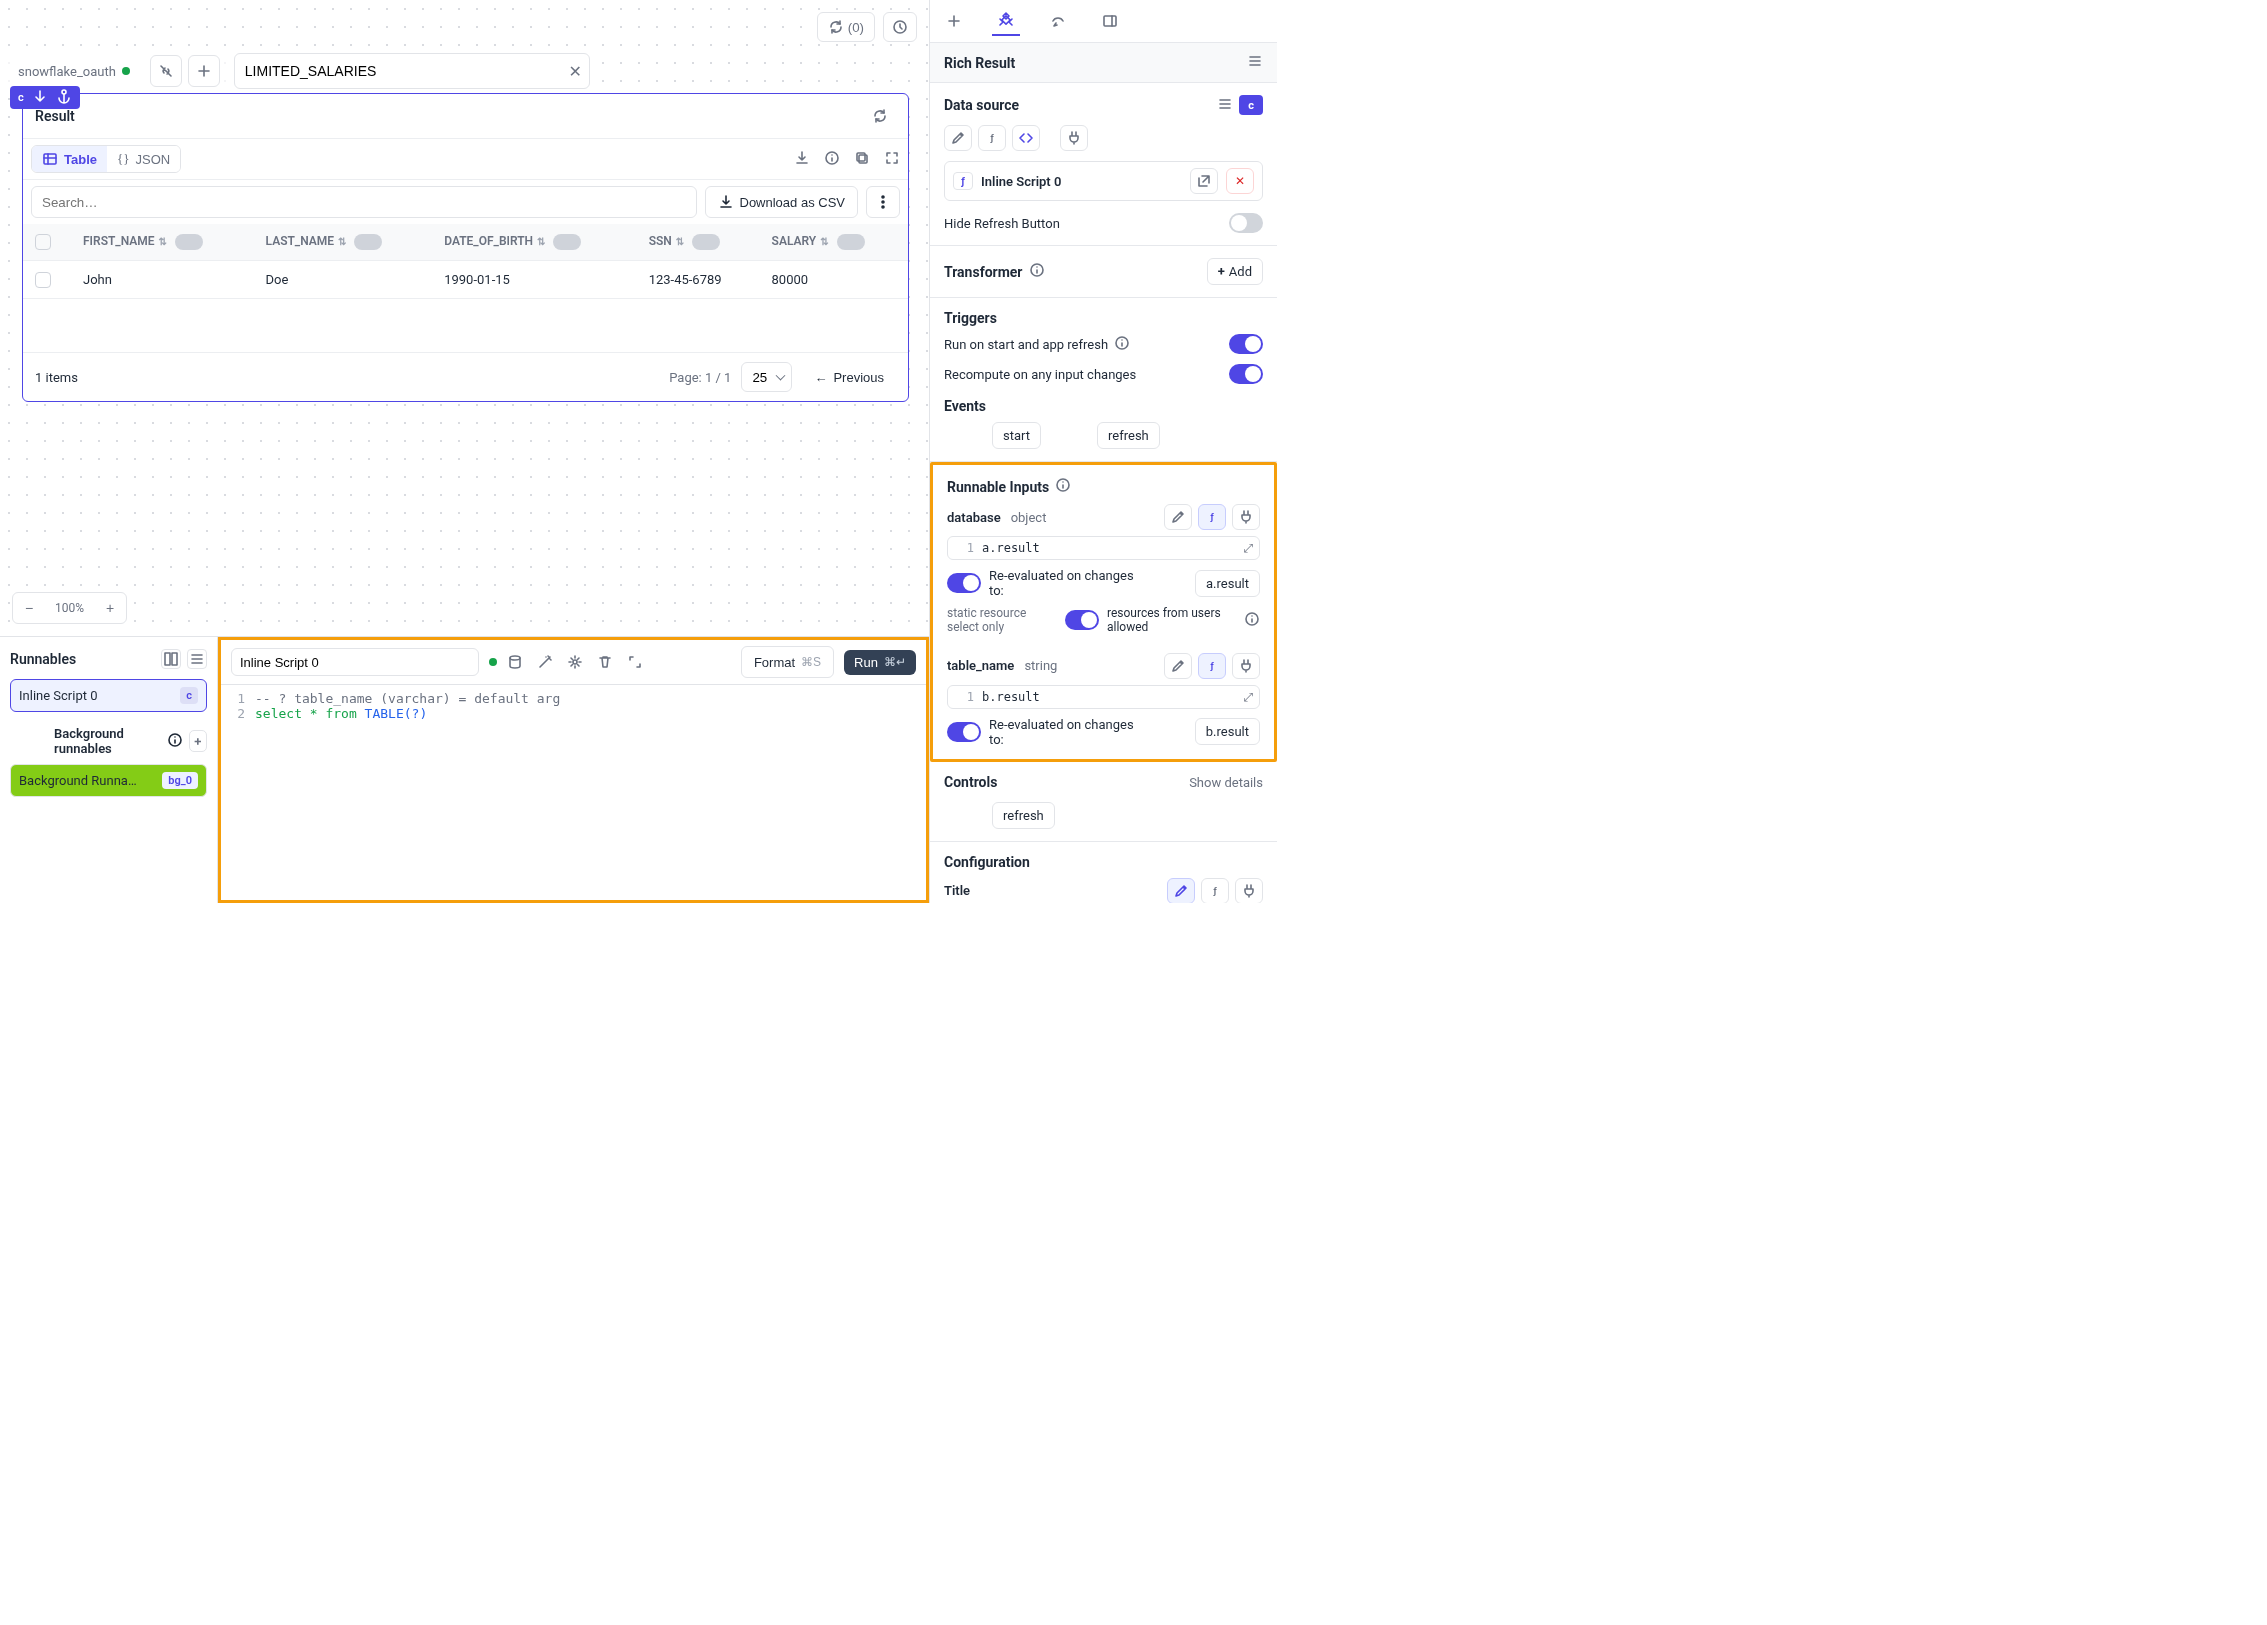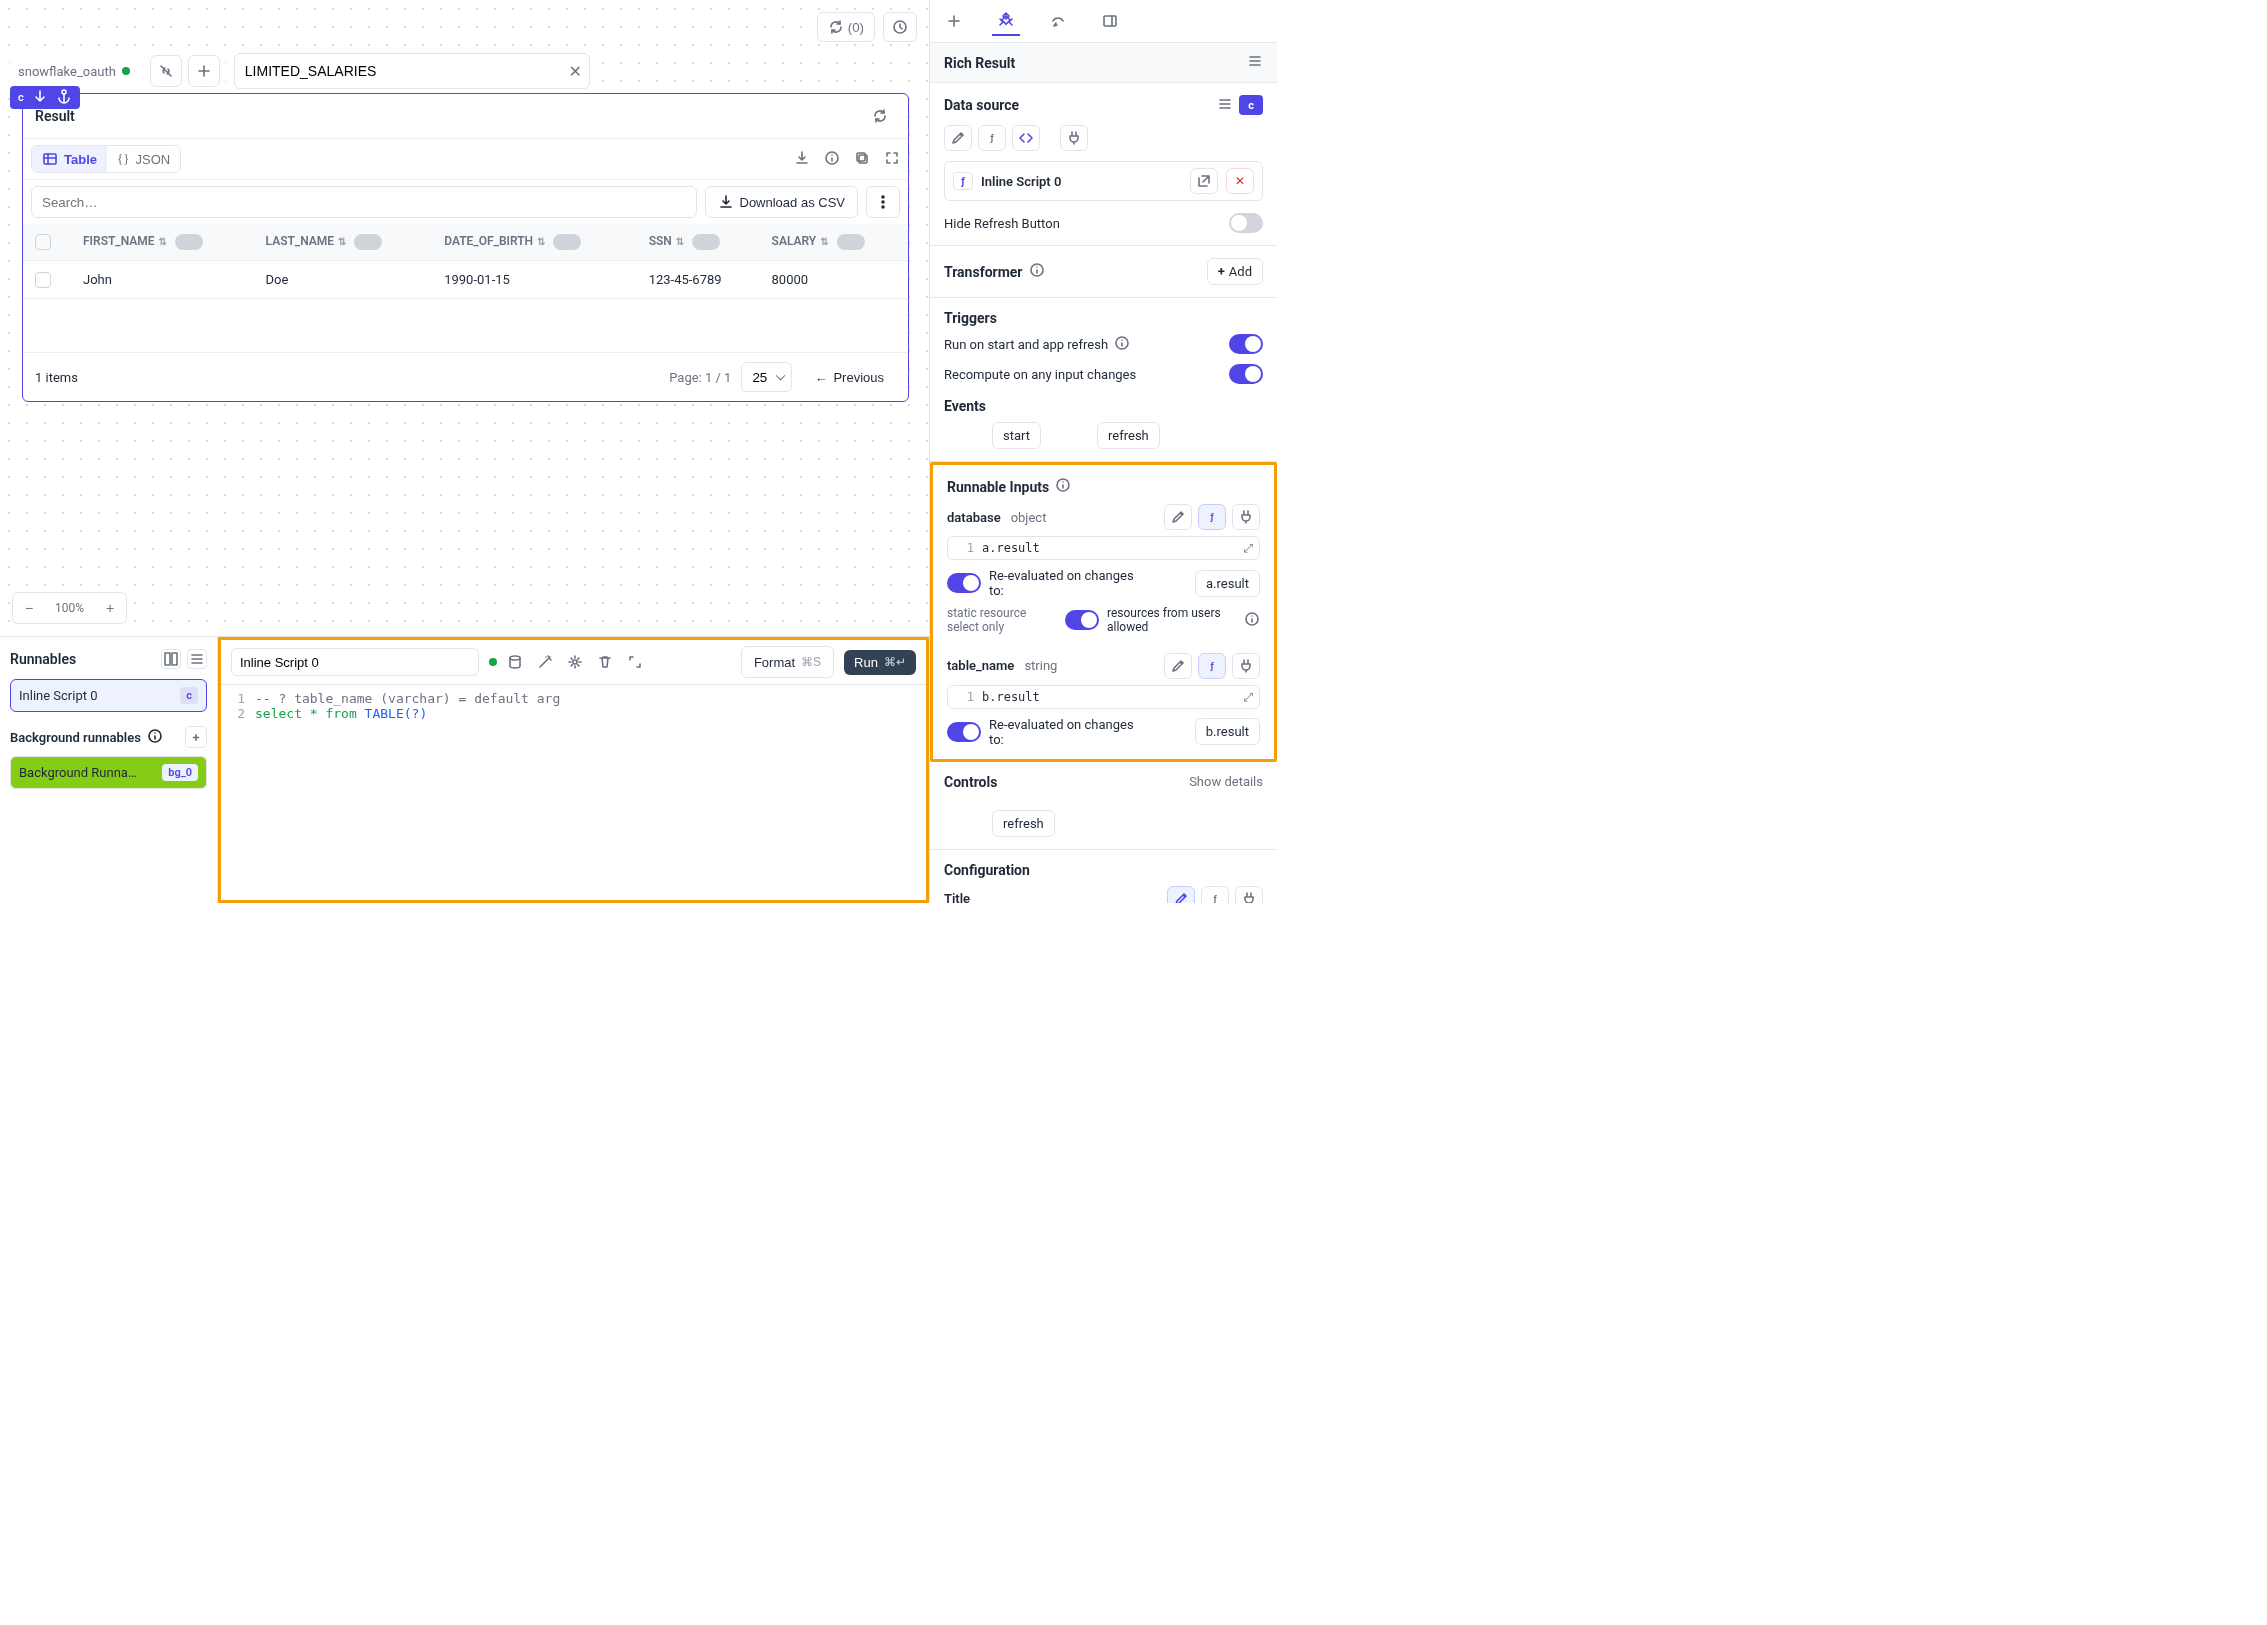--- a/index.html
+++ b/index.html
@@ -169,21 +169,21 @@
     border: 1px solid var(--primary); border-radius: 6px; background: var(--primary-light);
     margin-bottom: 14px;
   }
   .run-item.plain { border-color: var(--border); background: #84cc16; }
   .run-item .badge {
     background: #dddff6; color: var(--primary); font-weight: 600; padding: 2px 6px;
     border-radius: 4px; font-size: 11px;
   }
   .run-item.plain .badge { background: var(--primary-light); }
   .bg-head {
-    display: flex; align-items: center; gap: 6px; font-weight: 600; margin-bottom: 8px;
+    display: flex; align-items: center; gap: 6px; font-weight: 600; margin-bottom: 8px; margin-left: 44px;
   }
   .add-btn {
     width: 22px; height: 22px; border: 1px solid var(--border); border-radius: 5px;
     display: inline-flex; align-items: center; justify-content: center; cursor: pointer;
     color: var(--text-muted); margin-left: auto;
   }
   .editor-side { flex: 1; display: flex; flex-direction: column; border: 3px solid var(--orange); }
   .editor-top {
     display: flex; align-items: center; gap: 10px; padding: 6px 10px; border-bottom: 1px solid var(--border);
   }
@@ -224,21 +224,21 @@
   .rs-tabs .tab.active { color: var(--primary); border-bottom: 2px solid var(--primary); }
   .rs-tabs .tab.right { margin-left: auto; }
   .rs-title { display: flex; align-items: center; justify-content: space-between; }
   .rs-title h3 { margin: 0; font-size: 14px; font-weight: 700; }
   .row { display: flex; align-items: center; gap: 8px; }
   .row.between { justify-content: space-between; }
   .row + .row { margin-top: 10px; }
   .label { font-size: 13px; color: var(--text); }
   .muted { color: var(--text-muted); }
   .sub-label { font-weight: 700; font-size: 14px; margin-bottom: 8px; }
-  .sub-label-row { display:flex; align-items:flex-start; justify-content:space-between; margin-bottom:20px; }
+  .sub-label-row { display:flex; align-items:flex-end; justify-content:space-between; margin-bottom:12px; }
   .toggle {
     width: 34px; height: 20px; border-radius: 10px; background: var(--toggle-off); position: relative;
     cursor: pointer; flex: none;
   }
   .toggle.on { background: var(--toggle-on); }
   .toggle::after {
     content: ""; position: absolute; top: 2px; left: 2px; width: 16px; height: 16px;
     background: #fff; border-radius: 50%; transition: .15s;
   }
   .toggle.on::after { left: 16px; }

